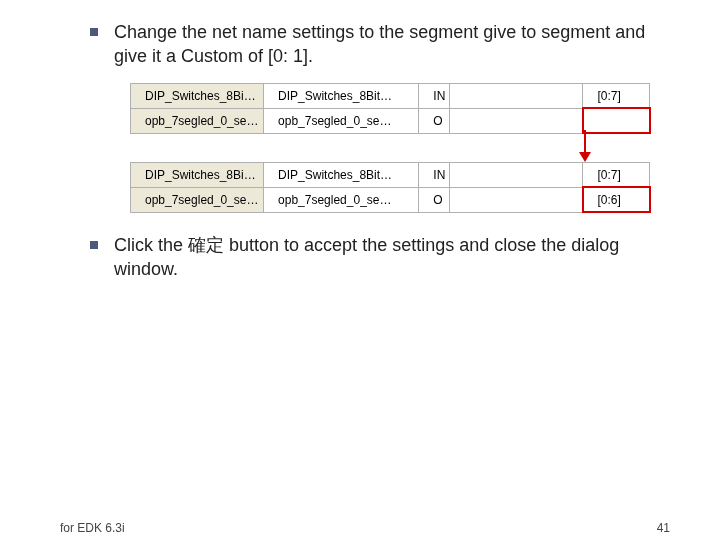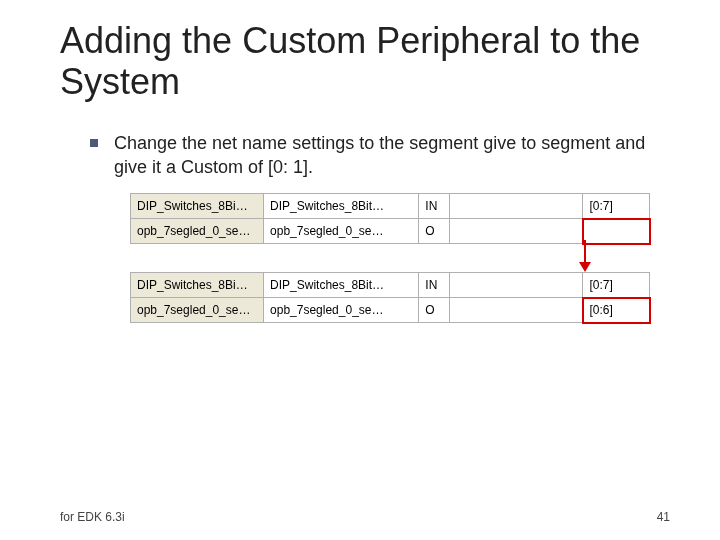--- a/index.html
+++ b/index.html
@@ -58,21 +58,21 @@
     border-collapse: collapse;
     font-family: Tahoma, Arial, sans-serif;
     font-size: 12px;
     color: #000;
     width: 520px;
     background: #ece9d8;
     table-layout: fixed;
   }
   .pt td {
     border: 1px solid #b0b0b0;
-    padding: 3px 6px;
+    padding: 3px 14px;
     height: 18px;
     overflow: hidden;
     white-space: nowrap;
     text-overflow: clip;
     background: #fff;
   }
   .pt td.hdr {
     background: #ece9d8;
   }
   .pt .c1 { width: 120px; }
@@ -95,35 +95,34 @@
     height: 28px;
   }
   .arrow {
     position: absolute;
     left: 445px;
     top: -4px;
   }
 
   .footer {
     position: absolute;
-    bottom: 16px;
+    bottom: 5px;
     left: 60px;
     right: 50px;
     display: flex;
     justify-content: space-between;
     font-size: 12px;
     color: #444;
   }
 </style>
 </head>
 <body>
 
 <div class="slide">
 
-  <h1 class="title">Adding the Custom Peripheral to the System</h1>
 
   <div class="bullet-row">
     <span class="bullet-icon"></span>
     <div class="bullet-text">
       <span>Change the net name settings to the </span><span class="bold">segment</span><span> give to </span><span class="bold">segment</span><span> and give it a Custom of </span><span class="bold">[0: 1]</span><span>.</span>
     </div>
   </div>
 
   <div class="tables-wrap">
 
@@ -181,19 +180,25 @@
         <td>opb_7segled_0_se…</td>
         <td>O</td>
         <td></td>
         <td class="hl-bot">[0:6]</td>
       </tr>
     </tbody>
       </table>
 
   </div>
 
+  <div class="bullet-row second">
+    <span class="bullet-icon"></span>
+    <div class="bullet-text">
+      <span>Click the </span><span class="bold">確定</span><span> button to accept the settings and close the dialog window.</span>
+    </div>
+  </div>
 
   <div class="footer">
     <span>for EDK 6.3i</span>
     <span>41</span>
   </div>
 
 </div>
 
 </body></html>

